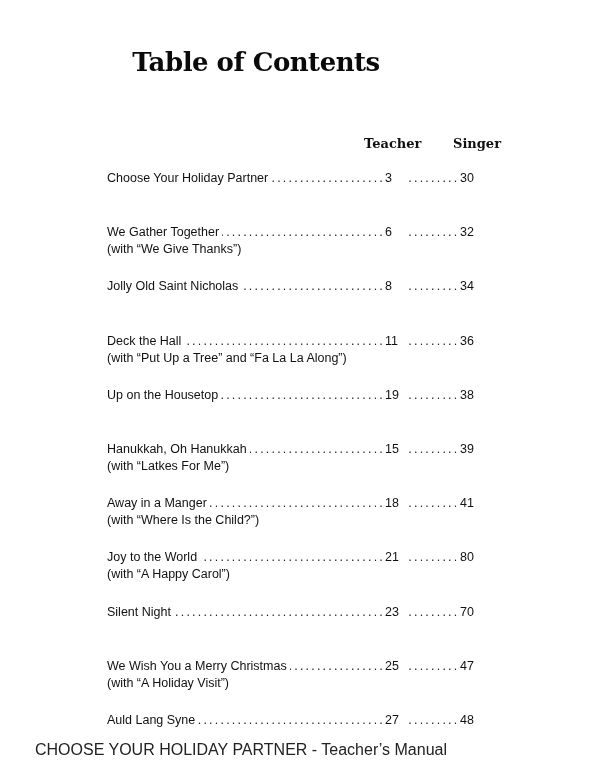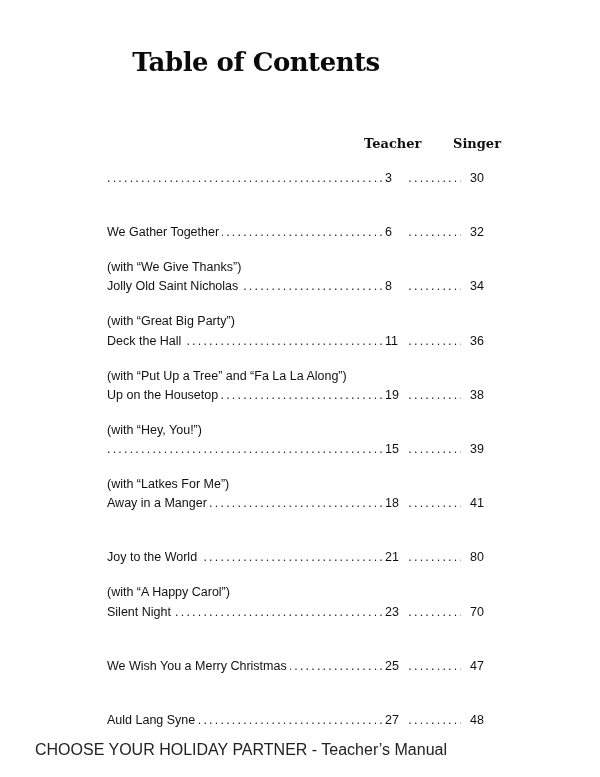--- a/index.html
+++ b/index.html
@@ -93,30 +93,30 @@
       left: 290px;
       top: 0;
       width: 64px;
       overflow: hidden;
       letter-spacing: 2.2px;
       color: #222;
       z-index: 1;
     }
     .singer-page {
       position: absolute;
-      left: 362px;
+      left: 352px;
       top: 0;
       background: #fff;
       padding-left: 1px;
       z-index: 2;
     }
     .entry-sub {
       position: relative;
       height: 16px;
-      margin-top: 19px;
+      margin-top: 1px;
     }
     .footer {
       position: absolute;
       left: 35px;
       top: 741px;
       font-size: 16px;
       color: #222;
     }
   </style>
 </head>
@@ -127,20 +127,21 @@
 <div class="col-headers">
   <span class="col-header teacher">Teacher</span>
   <span class="col-header singer">Singer</span>
 </div>
 
 <div class="toc-list">
 
 <div class="entry">
     <div class="entry-line">
       <span class="leader1">...................................................................................</span>
+      <span class="entry-title">Choose Your Holiday Partner</span>
       <span class="teacher-page">3</span>
       <span class="leader2">...................................................................................</span>
       <span class="singer-page">30</span>
     </div>
     <div class="entry-sub"></div>
   </div>
     <div class="entry">
     <div class="entry-line">
       <span class="leader1">...................................................................................</span>
       <span class="entry-title">We Gather Together</span>
@@ -151,59 +152,59 @@
     <div class="entry-sub">(with “We Give Thanks”)</div>
   </div>
     <div class="entry">
     <div class="entry-line">
       <span class="leader1">...................................................................................</span>
       <span class="entry-title">Jolly Old Saint Nicholas</span>
       <span class="teacher-page">8</span>
       <span class="leader2">...................................................................................</span>
       <span class="singer-page">34</span>
     </div>
-    <div class="entry-sub">(with “Great Big Party”)</div>
   </div>
     <div class="entry">
     <div class="entry-line">
       <span class="leader1">...................................................................................</span>
       <span class="entry-title">Deck the Hall</span>
       <span class="teacher-page">11</span>
       <span class="leader2">...................................................................................</span>
       <span class="singer-page">36</span>
     </div>
     <div class="entry-sub">(with “Put Up a Tree” and “Fa La La Along”)</div>
   </div>
     <div class="entry">
     <div class="entry-line">
       <span class="leader1">...................................................................................</span>
       <span class="entry-title">Up on the Housetop</span>
       <span class="teacher-page">19</span>
       <span class="leader2">...................................................................................</span>
       <span class="singer-page">38</span>
     </div>
-    <div class="entry-sub">(with “Hey, You!”)</div>
-  </div>
-    <div class="entry">
-    <div class="entry-line">
-      <span class="leader1">...................................................................................</span>
+  </div>
+    <div class="entry">
+    <div class="entry-line">
+      <span class="leader1">...................................................................................</span>
+      <span class="entry-title">Hanukkah, Oh Hanukkah</span>
       <span class="teacher-page">15</span>
       <span class="leader2">...................................................................................</span>
       <span class="singer-page">39</span>
     </div>
     <div class="entry-sub">(with “Latkes For Me”)</div>
   </div>
     <div class="entry">
     <div class="entry-line">
       <span class="leader1">...................................................................................</span>
       <span class="entry-title">Away in a Manger</span>
       <span class="teacher-page">18</span>
       <span class="leader2">...................................................................................</span>
       <span class="singer-page">41</span>
     </div>
+    <div class="entry-sub">(with “Where Is the Child?”)</div>
   </div>
     <div class="entry">
     <div class="entry-line">
       <span class="leader1">...................................................................................</span>
       <span class="entry-title">Joy to the World</span>
       <span class="teacher-page">21</span>
       <span class="leader2">...................................................................................</span>
       <span class="singer-page">80</span>
     </div>
     <div class="entry-sub">(with “A Happy Carol”)</div>
@@ -218,20 +219,21 @@
     </div>
   </div>
     <div class="entry">
     <div class="entry-line">
       <span class="leader1">...................................................................................</span>
       <span class="entry-title">We Wish You a Merry Christmas</span>
       <span class="teacher-page">25</span>
       <span class="leader2">...................................................................................</span>
       <span class="singer-page">47</span>
     </div>
+    <div class="entry-sub">(with “A Holiday Visit”)</div>
   </div>
     <div class="entry">
     <div class="entry-line">
       <span class="leader1">...................................................................................</span>
       <span class="entry-title">Auld Lang Syne</span>
       <span class="teacher-page">27</span>
       <span class="leader2">...................................................................................</span>
       <span class="singer-page">48</span>
     </div>
   </div>

